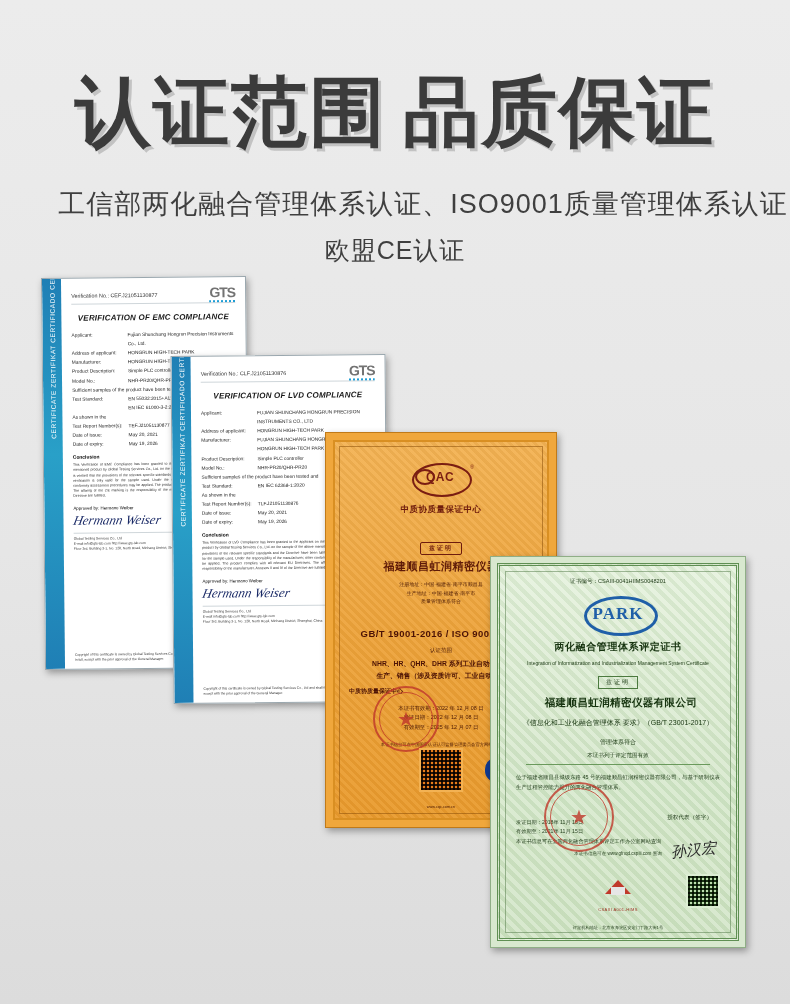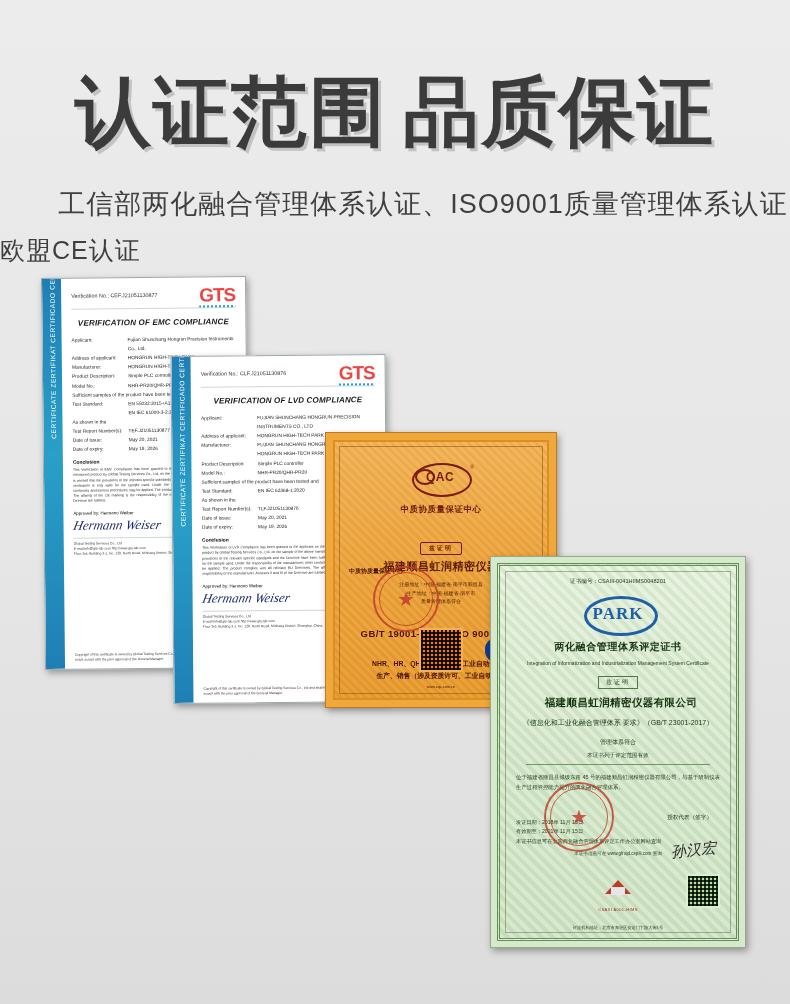--- a/index.html
+++ b/index.html
@@ -49,21 +49,21 @@
     color: #3f3f3f;
     letter-spacing: 1px;
     white-space: nowrap;
     padding-left: 28px;
   }
   .subline2 {
     position: absolute;
     top: 234px;
     left: 0;
     width: 790px;
-    text-align: left;
+    text-align: center;
     font-size: 25px;
     color: #3f3f3f;
     letter-spacing: 1px;
     white-space: nowrap;
   }
 
   
   .cert {
     position: absolute;
     box-sizing: border-box;
@@ -104,23 +104,23 @@
     align-items: flex-start;
     border-bottom: 1px solid #cfd6da;
     padding-bottom: 3px;
   }
   .gts .verno {
     font-size: 5.4px;
     color: #333;
     padding-top: 6px;
   }
   .gts .logo {
-    font-size: 19px;
-    font-weight: bold;
-    color: #ef4444;
+    font-size: 14px;
+    font-weight: bold;
+    color: #737373;
     letter-spacing: -1px;
     line-height: 1;
     position: relative;
   }
   .gts .logo .dotbar {
     position: absolute;
     left: 0; right: 0;
     bottom: -3px;
     height: 2px;
     background: repeating-linear-gradient(90deg,#1e9ed6 0 2px, transparent 2px 4px);
@@ -762,21 +762,21 @@
       <div class="appr">Approved by: Hermano Weiber</div>
       <div class="sig">Hermann Weiser</div>
       <div class="foot" style="white-space:pre-line;">Global Testing Services Co., Ltd
 E-mail:info@gts-lab.com   http://www.gts-lab.com
 Floor 3rd, Building 3-1, No. 128, North Road, Minhang District, Shanghai, China</div>
       <div class="bottomnote">Copyright of this certificate is owned by Global Testing Services Co., Ltd and shall not be reproduced other than in full, except with the prior approval of the General Manager.</div>
     </div>
     <div class="ce">CE</div>
   </div>
 
-  <div class="cert qac" style="left:325px; top:432px; width:232px; height:276px;">
+  <div class="cert qac" style="left:325px; top:432px; width:232px; height:396px;">
     <div class="inner">
       <div class="logo">
         <div class="oval"></div>
         <div class="key"></div>
         <div class="txt">QAC</div>
         <div class="reg">®</div>
       </div>
       <div class="c-org">中质协质量保证中心</div>
       <div class="badge">兹证明</div>
       <div class="c-company">福建顺昌虹润精密仪器</div>

